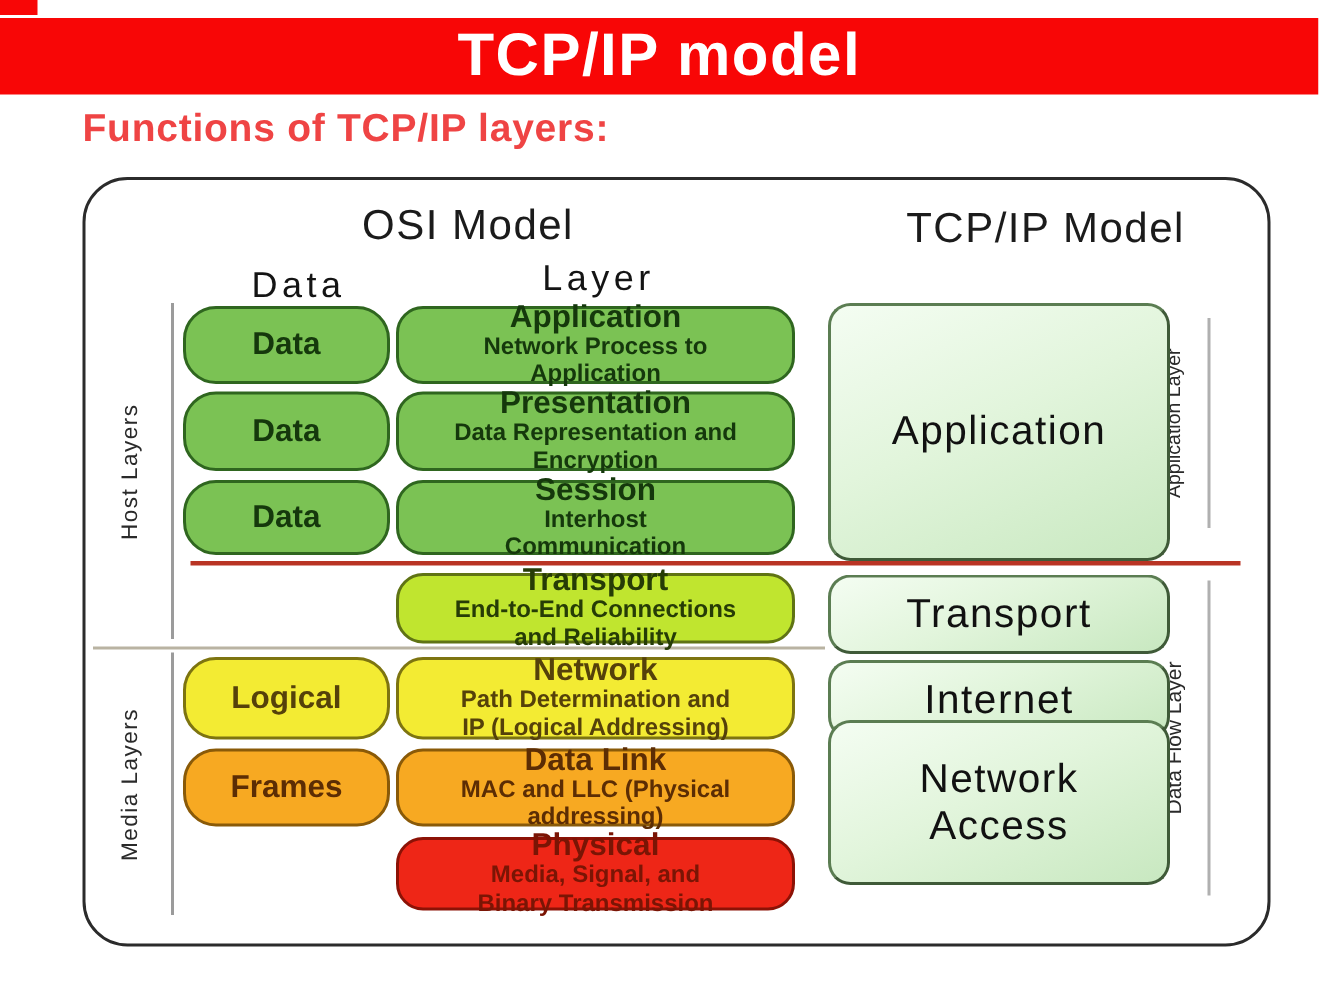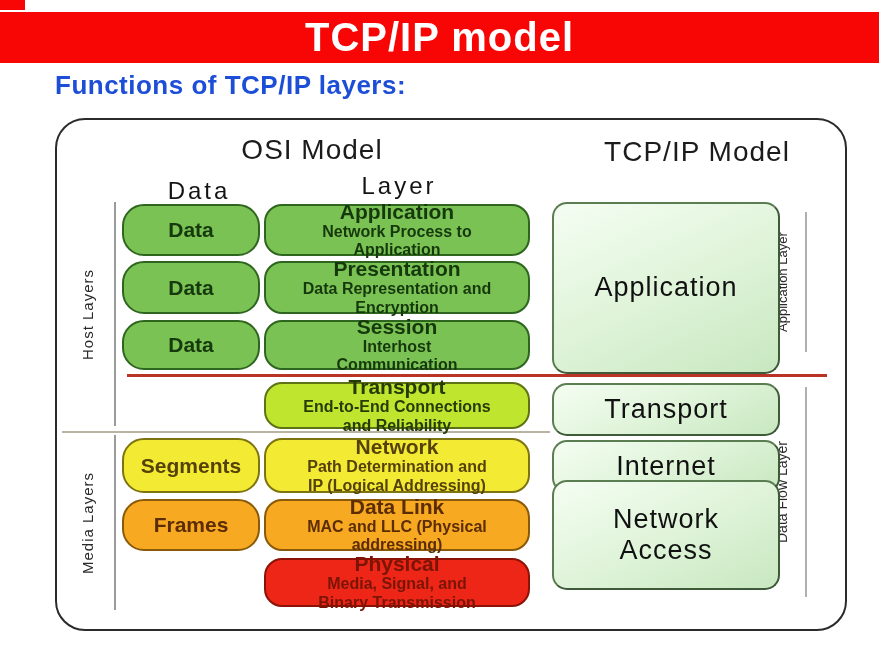--- a/index.html
+++ b/index.html
@@ -92,21 +92,21 @@
 </style>
 </head>
 <body>
 
 <div class="corner-chip" style="background: rgb(248, 6, 6);"></div>
 
 <div class="banner" style="background: rgb(248, 6, 6);">
   <span class="banner-title" style="color: rgb(255, 255, 255);">TCP/IP model</span>
 </div>
 
-<div class="subtitle" style="color: #1d4ed8;">Functions of TCP/IP layers:</div>
+<div class="subtitle" style="color: #ef4444;">Functions of TCP/IP layers:</div>
 
 <div class="figure">
 
   <div class="osi-title">OSI Model</div>
   <div class="tcpip-title">TCP/IP Model</div>
   <div class="col-header data">Data</div>
   <div class="col-header layer">Layer</div>
 
   <div class="vline host-line"></div>
   <div class="vlabel host-label">Host Layers</div>
@@ -134,21 +134,21 @@
       <div class="layer-desc">Interhost Communication</div>
     </div>
   </div>
   <div class="row r3" style="--fill: #c0e52f; --border: #5f7314; --ink: #263c06;">
     <div class="layerbox">
       <div class="layer-title">Transport</div>
       <div class="layer-desc">End-to-End Connections and Reliability</div>
     </div>
   </div>
   <div class="row r4" style="--fill: #f3eb33; --border: #7d7410; --ink: #55410a;">
-    <div class="pill">Segments</div>
+    <div class="pill">Logical</div>
     <div class="layerbox">
       <div class="layer-title">Network</div>
       <div class="layer-desc">Path Determination and IP (Logical Addressing)</div>
     </div>
   </div>
   <div class="row r5" style="--fill: #f7a922; --border: #8a5a08; --ink: #5c2d04;">
     <div class="pill">Frames</div>
     <div class="layerbox">
       <div class="layer-title">Data Link</div>
       <div class="layer-desc">MAC and LLC (Physical addressing)</div>

